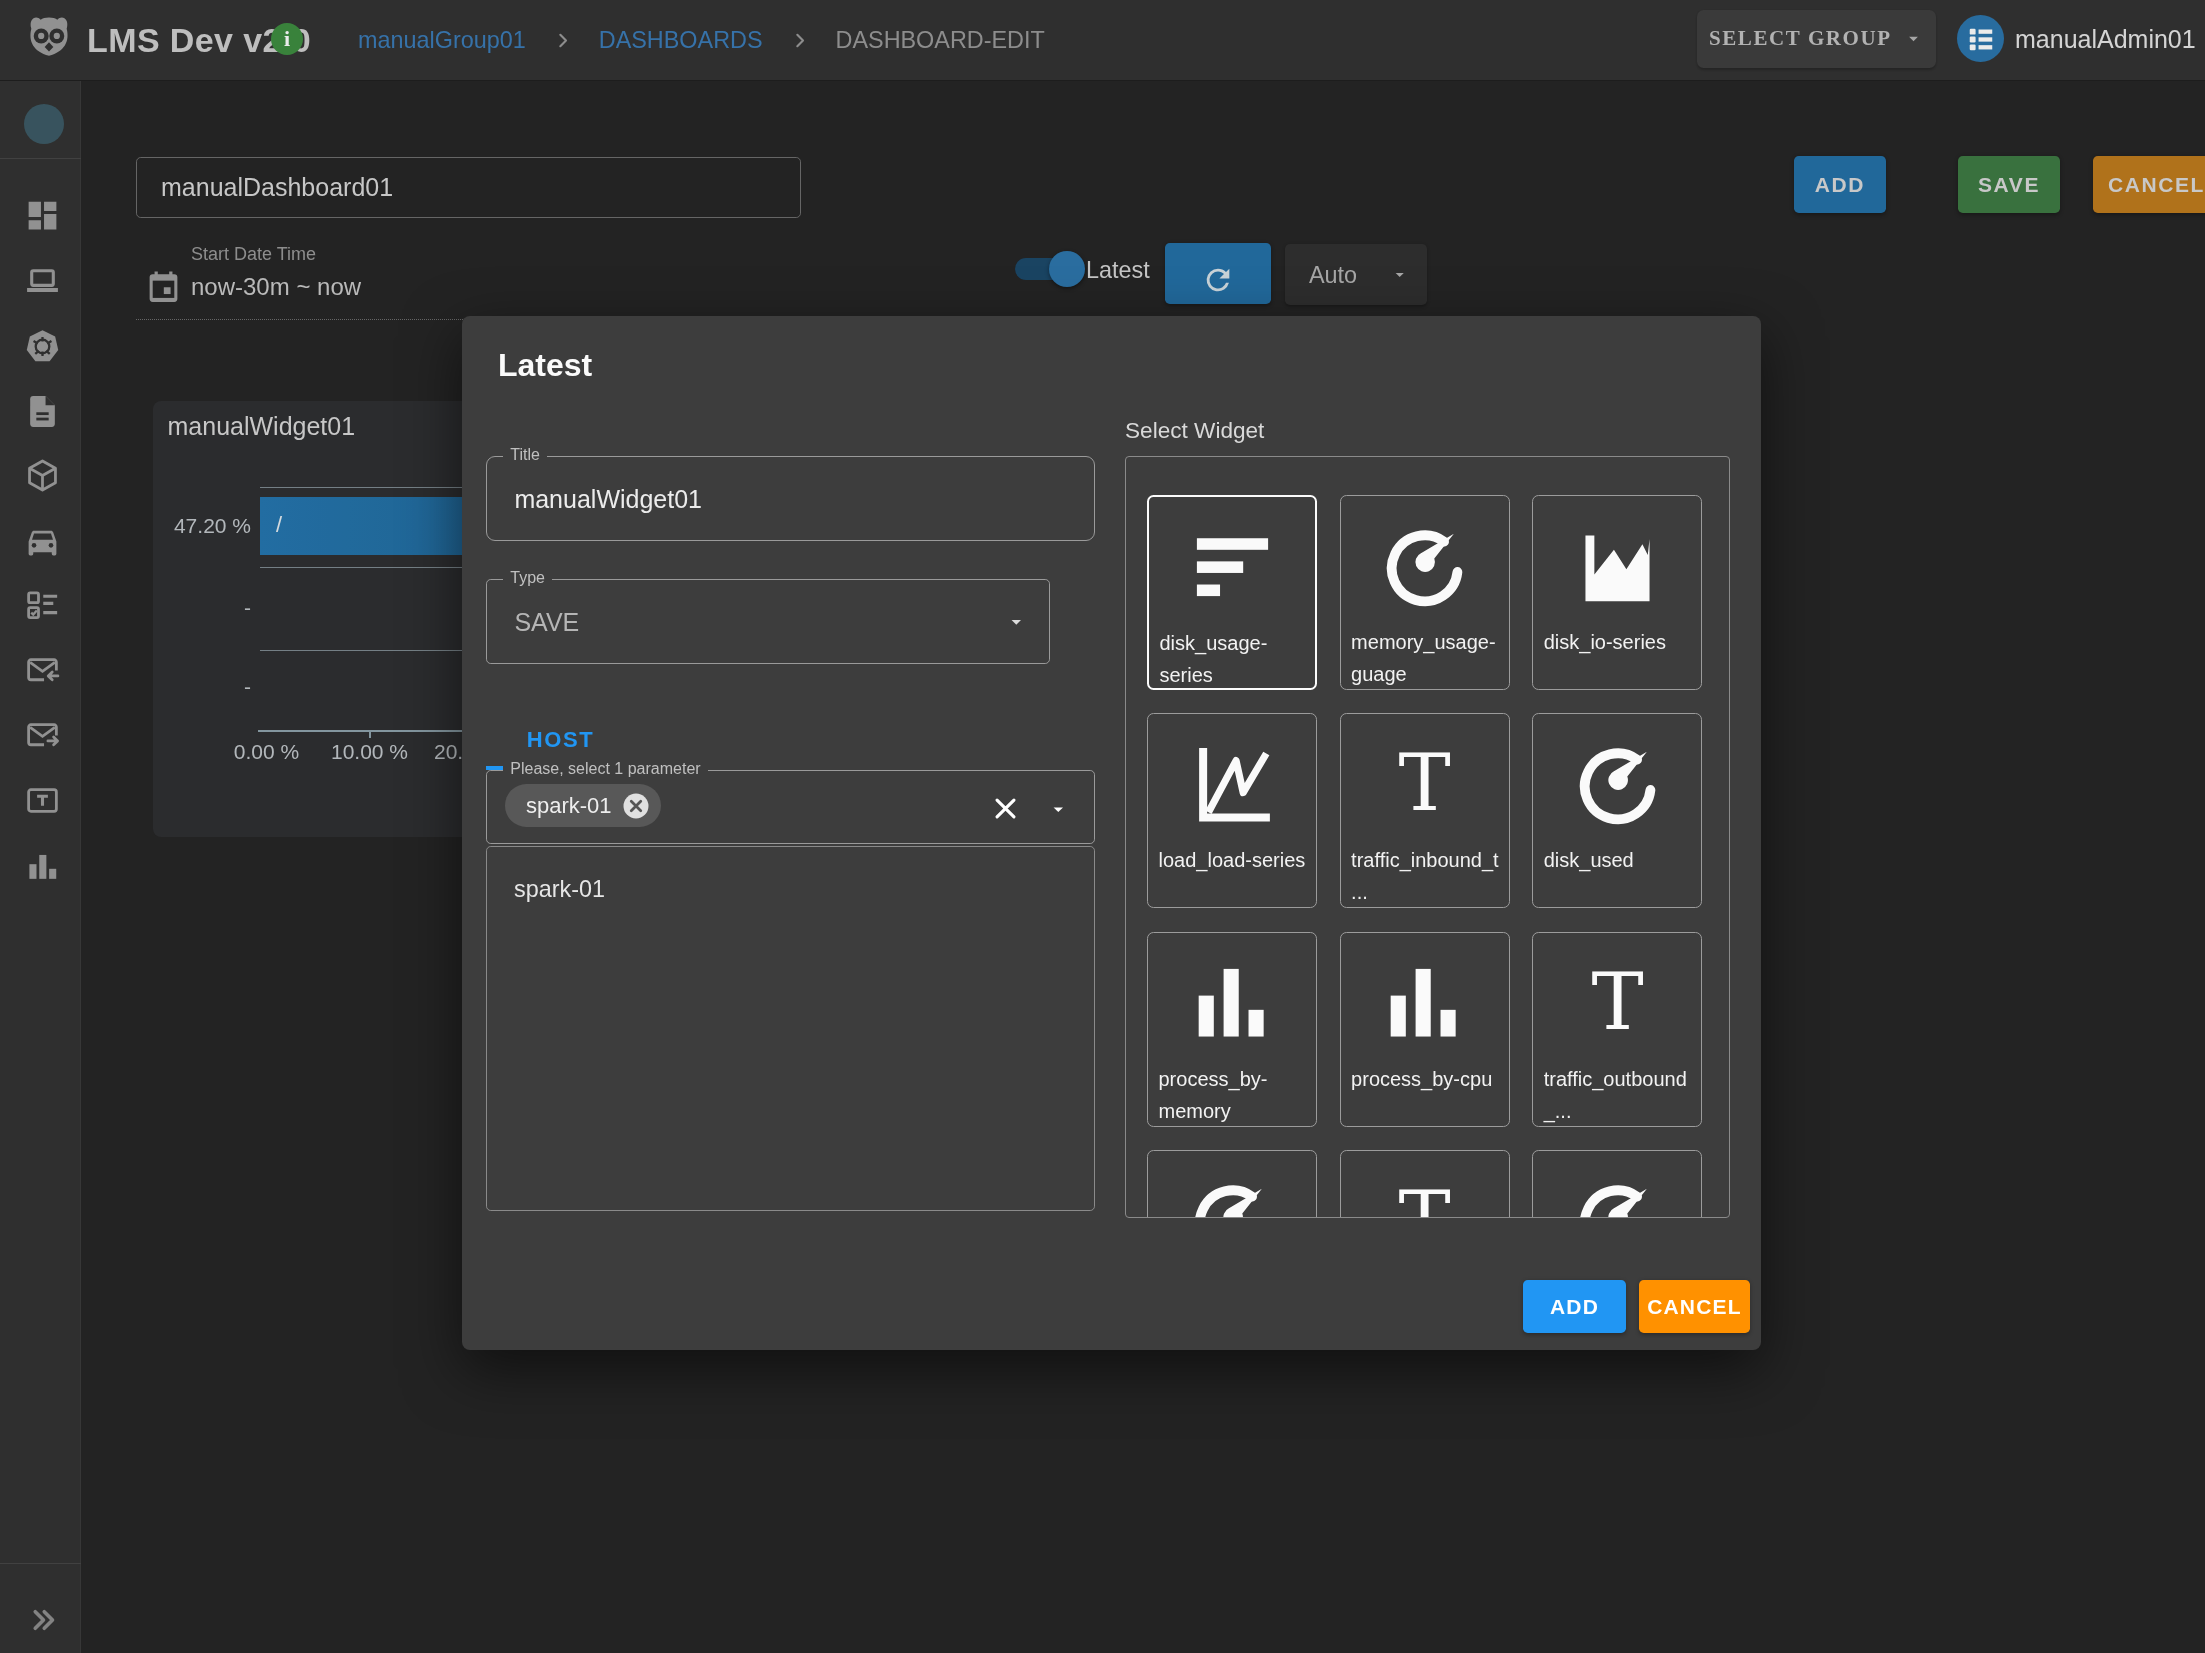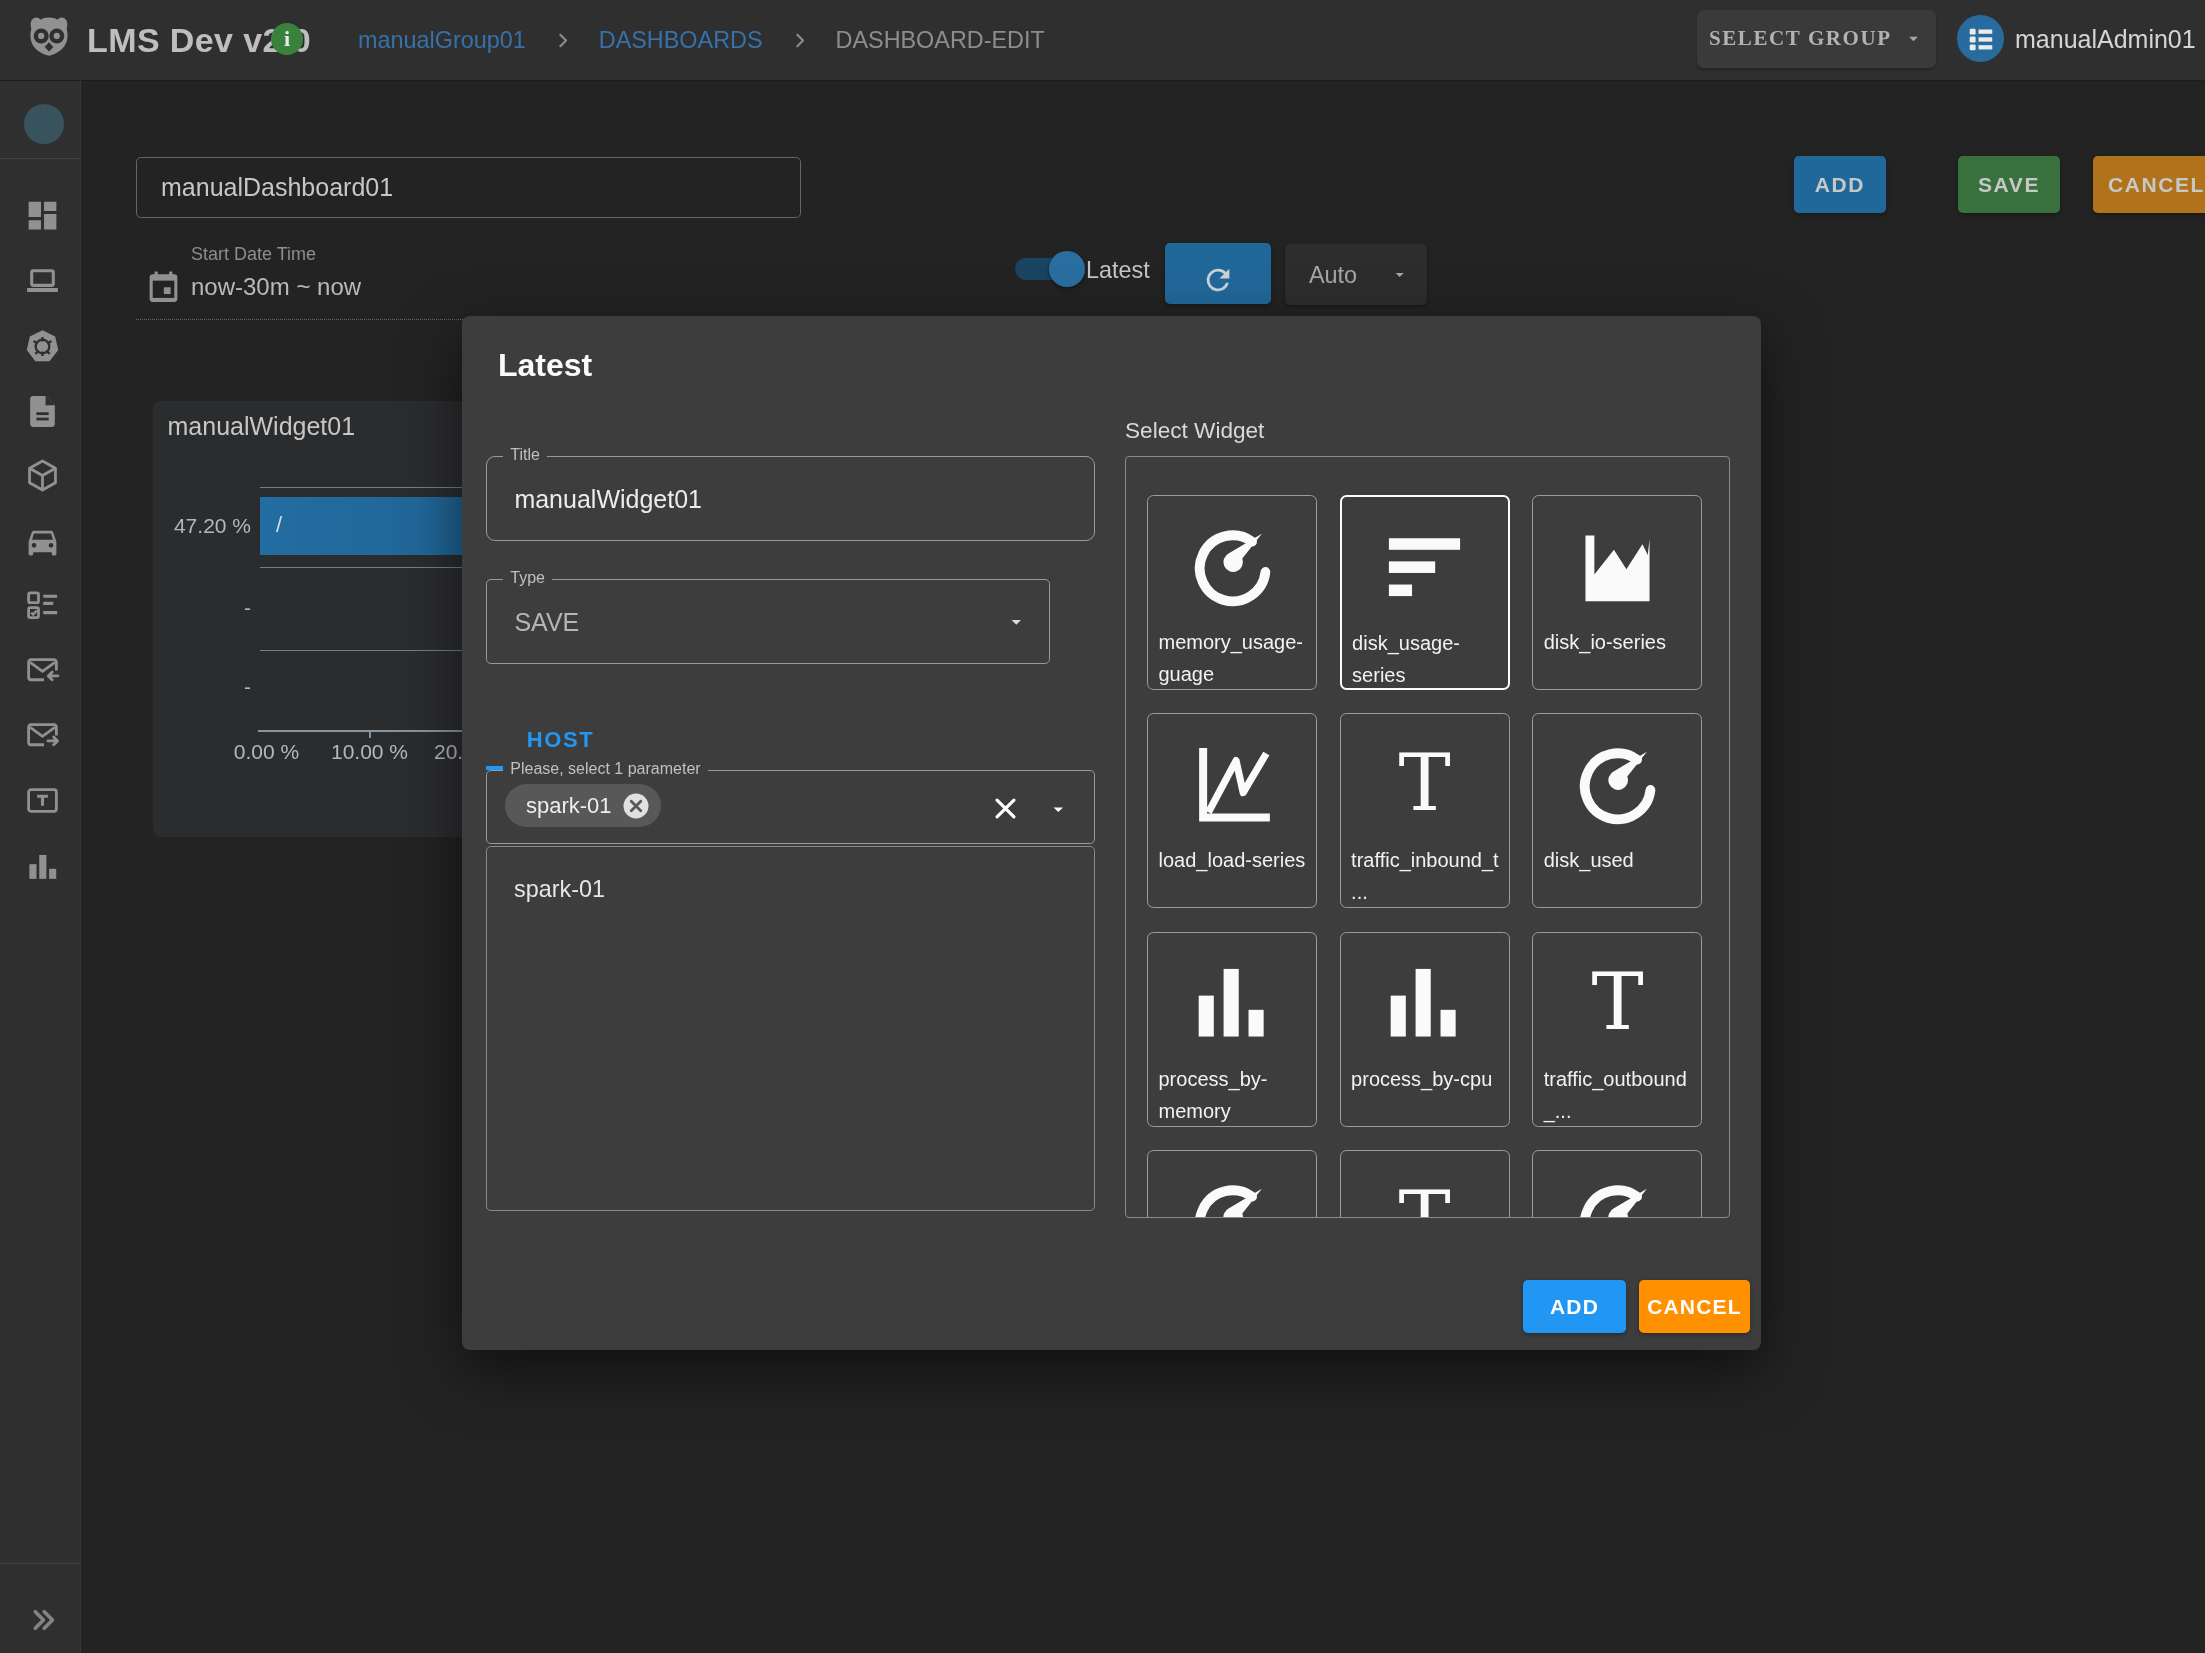--- a/index.html
+++ b/index.html
@@ -400,41 +400,41 @@
         </svg>
       </span>
   </div>
 
   <div class="listbox" id="host-list">
       <div class="list-item">spark-01</div>
     </div>
 
   <div class="sw-label">Select Widget</div>
   <div class="sw-grid" id="sw-grid">
-      <div class="tile">
-        <div class="tile-ico">
-          <svg viewBox="0 0 100 100" fill="none">
-            <path d="M72 21A37 37 0 1 0 87 55" stroke="currentColor" stroke-width="11" stroke-linecap="round"></path>
-            <path fill="currentColor" d="M83 12L61 40a11 11 0 1 1-15-6z"></path>
-          </svg>
-        </div>
-        <div class="tile-lbl">memory_usage-guage</div>
-      </div>
       <div class="tile selected">
         <div class="tile-ico">
           <svg viewBox="0 0 100 100" fill="currentColor">
             <rect x="10" y="16" width="80" height="13"></rect>
             <rect x="10" y="42" width="52" height="13"></rect>
             <rect x="10" y="68" width="26" height="13"></rect>
           </svg>
         </div>
         <div class="tile-lbl">disk_usage-series</div>
       </div>
       <div class="tile">
         <div class="tile-ico">
+          <svg viewBox="0 0 100 100" fill="none">
+            <path d="M72 21A37 37 0 1 0 87 55" stroke="currentColor" stroke-width="11" stroke-linecap="round"></path>
+            <path fill="currentColor" d="M83 12L61 40a11 11 0 1 1-15-6z"></path>
+          </svg>
+        </div>
+        <div class="tile-lbl">memory_usage-guage</div>
+      </div>
+      <div class="tile">
+        <div class="tile-ico">
           <svg viewBox="0 0 100 100" fill="currentColor">
             <path d="M14 88V14h10v44l22-28 14 22 18-28 6 12 2-18V88z"></path>
           </svg>
         </div>
         <div class="tile-lbl">disk_io-series</div>
       </div>
       <div class="tile">
         <div class="tile-ico">
           <svg viewBox="0 0 100 100" fill="none" stroke="currentColor">
             <path d="M17 8v78h75" stroke-width="9"></path>

